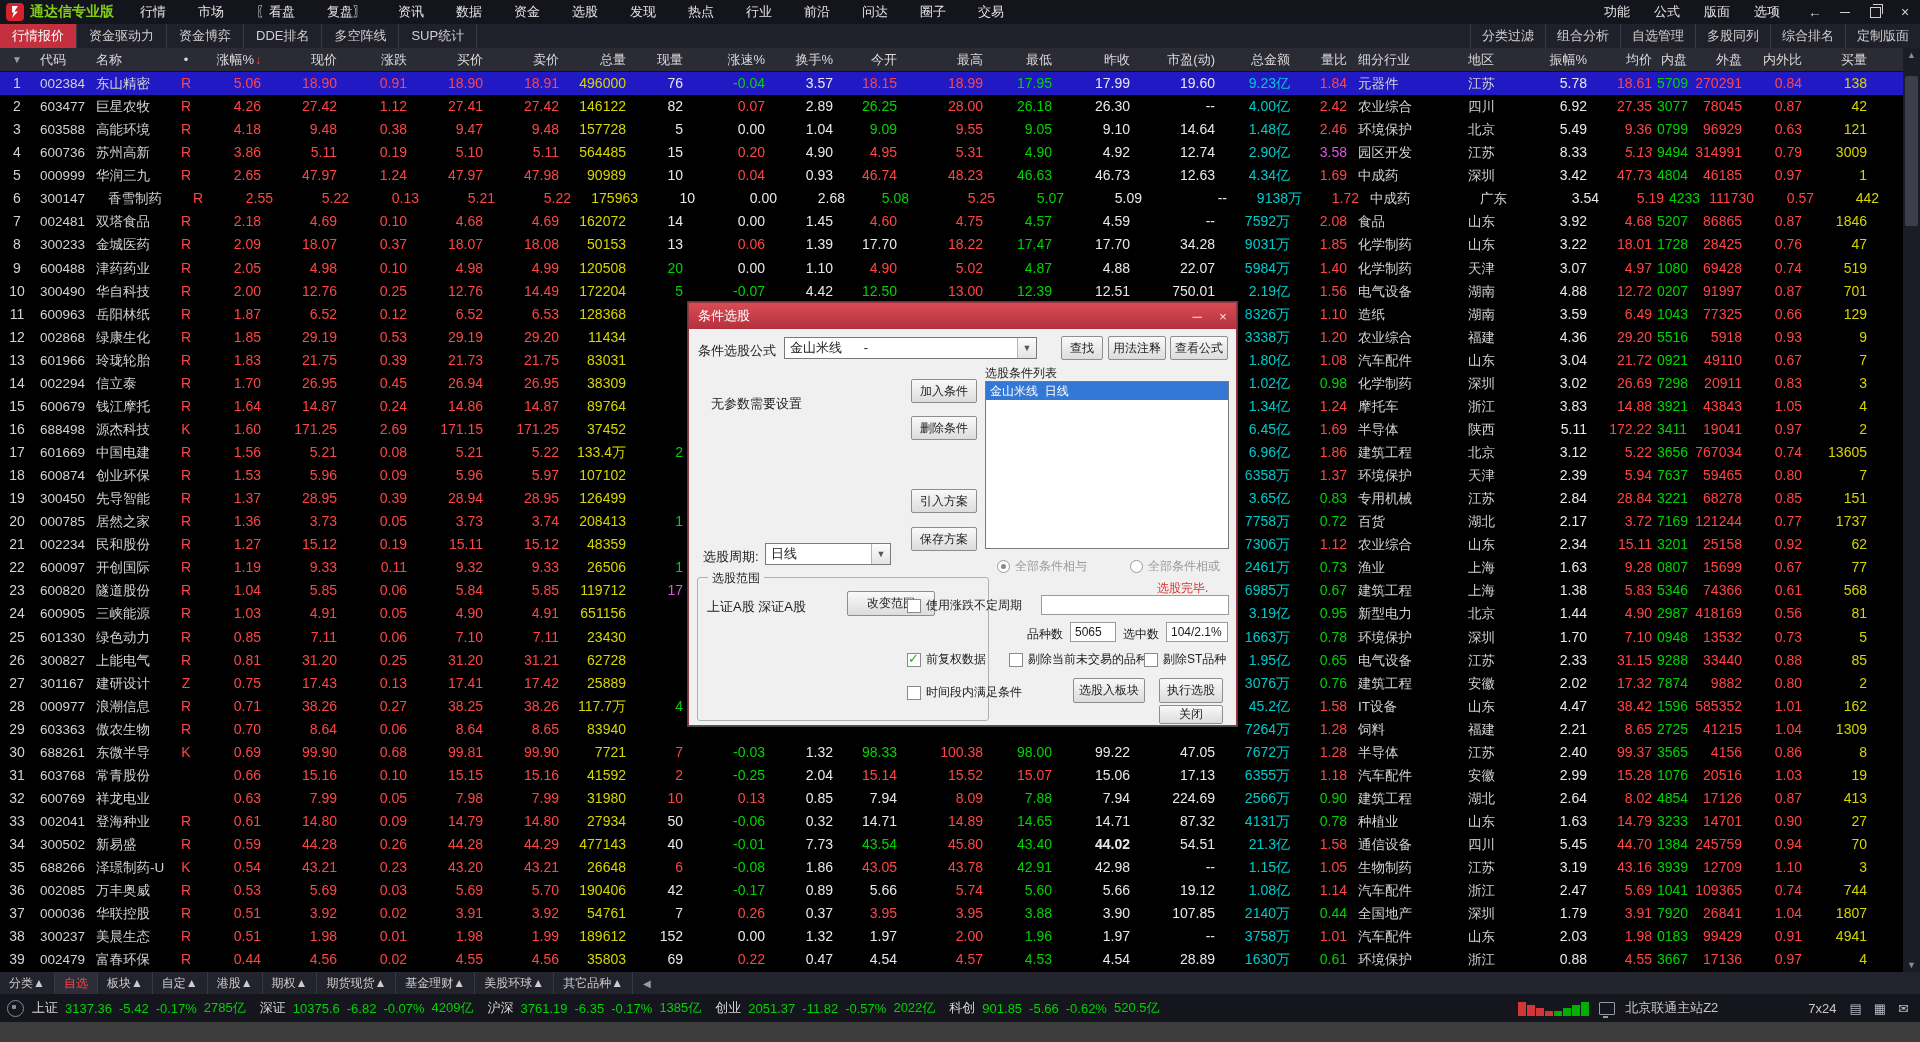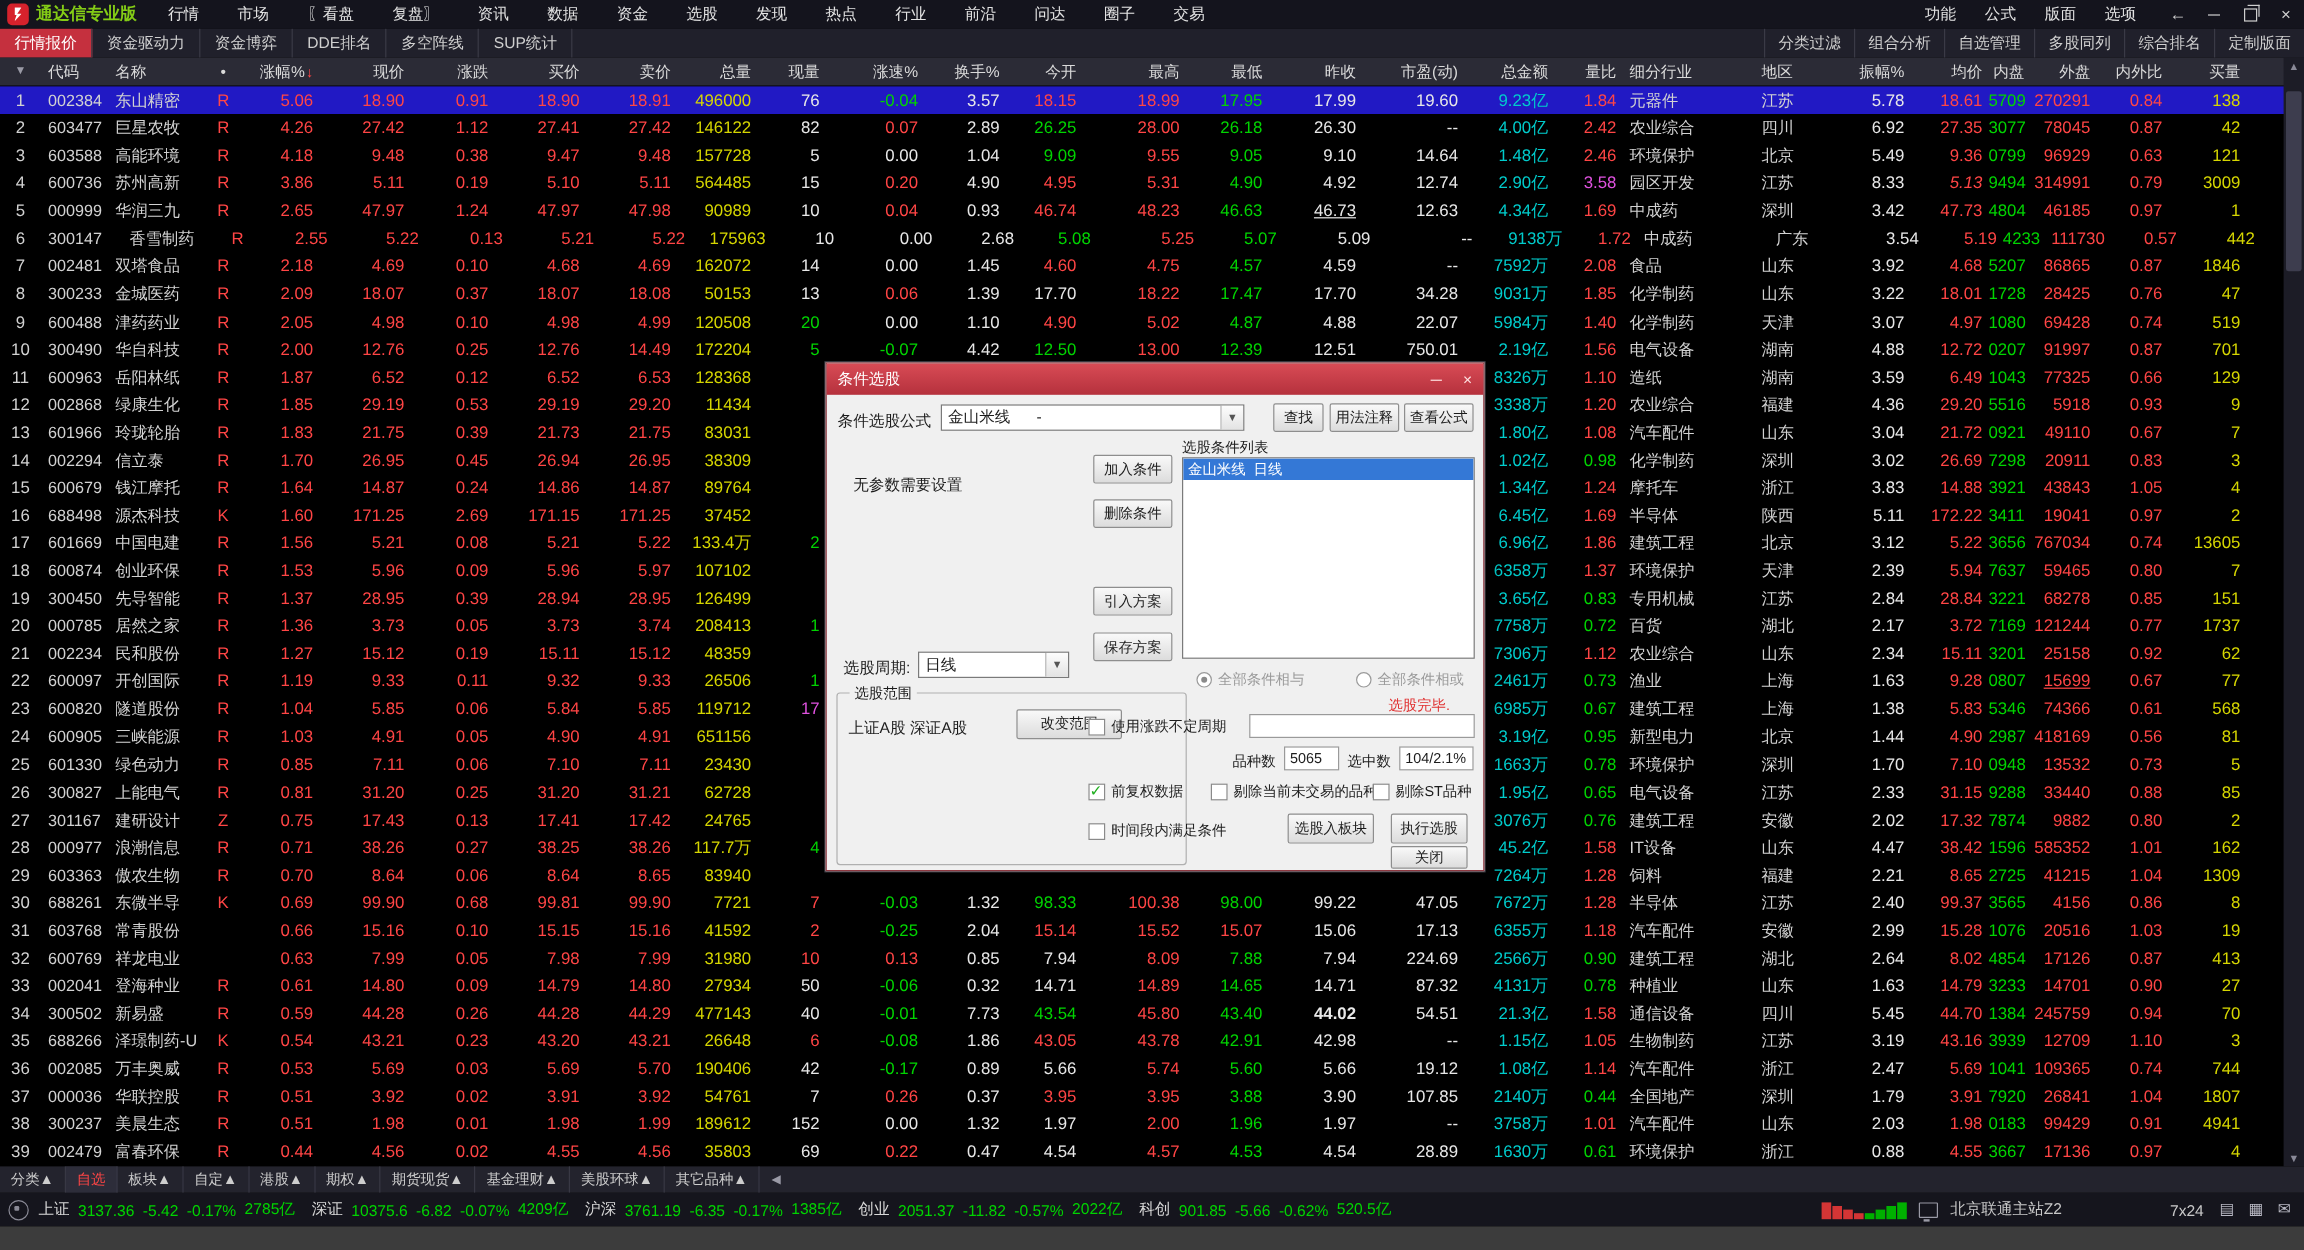--- a/index.html
+++ b/index.html
@@ -409,21 +409,21 @@
         <span class="tcell num c-r" style="width: 70px;">1.24</span>
         <span class="tcell num c-r" style="width: 76px;">47.97</span>
         <span class="tcell num c-r" style="width: 76px;">47.98</span>
         <span class="tcell num c-y" style="width: 67px;">90989</span>
         <span class="tcell num c-w" style="width: 57px;">10</span>
         <span class="tcell num c-r" style="width: 82px;">0.04</span>
         <span class="tcell num c-w" style="width: 68px;">0.93</span>
         <span class="tcell num c-r" style="width: 64px;">46.74</span>
         <span class="tcell num c-r" style="width: 86px;">48.23</span>
         <span class="tcell num c-g" style="width: 69px;">46.63</span>
-        <span class="tcell num c-w" style="width: 78px; text-decoration: underline;">46.73</span>
+        <span class="tcell num c-w" style="width: 78px;">46.73</span>
         <span class="tcell num c-w" style="width: 85px;">12.63</span>
         <span class="tcell num c-c" style="width: 75px;">4.34亿</span>
         <span class="tcell num c-r" style="width: 57px;">1.69</span>
         <span class="tcell txt c-gy" style="width: 110px;">中成药</span>
         <span class="tcell txt c-gy" style="width: 64px;">深圳</span>
         <span class="tcell num c-w" style="width: 66px;">3.42</span>
         <span class="tcell num c-r" style="width: 65px;">47.73</span>
         <span class="tcell num c-g" style="width: 35px;">4804</span>
         <span class="tcell num c-r" style="width: 55px;">46185</span>
         <span class="tcell num c-r" style="width: 60px;">0.97</span>
@@ -945,21 +945,21 @@
         <span class="tcell num c-w" style="width: 69px;"></span>
         <span class="tcell num c-w" style="width: 78px;"></span>
         <span class="tcell num c-w" style="width: 85px;"></span>
         <span class="tcell num c-c" style="width: 75px;">2461万</span>
         <span class="tcell num c-g" style="width: 57px;">0.73</span>
         <span class="tcell txt c-gy" style="width: 110px;">渔业</span>
         <span class="tcell txt c-gy" style="width: 64px;">上海</span>
         <span class="tcell num c-w" style="width: 66px;">1.63</span>
         <span class="tcell num c-r" style="width: 65px;">9.28</span>
         <span class="tcell num c-g" style="width: 35px;">0807</span>
-        <span class="tcell num c-r" style="width: 55px; text-decoration: underline;">15699</span>
+        <span class="tcell num c-r" style="width: 55px;">15699</span>
         <span class="tcell num c-r" style="width: 60px;">0.67</span>
         <span class="tcell num c-y" style="width: 65px;">77</span>
         <span class="tcell ctr c-w" style="width: 31px;"></span>
       </div>
       <div class="trow">
         <span class="tcell ctr c-gy" style="width: 34px;">23</span>
         <span class="tcell txt c-gy" style="width: 56px;">600820</span>
         <span class="tcell txt c-gy" style="width: 76px;">隧道股份</span>
         <span class="tcell ctr c-r" style="width: 40px;">R</span>
         <span class="tcell num c-r" style="width: 60px;">1.04</span>
@@ -1084,21 +1084,21 @@
       <div class="trow">
         <span class="tcell ctr c-gy" style="width: 34px;">27</span>
         <span class="tcell txt c-gy" style="width: 56px;">301167</span>
         <span class="tcell txt c-gy" style="width: 76px;">建研设计</span>
         <span class="tcell ctr c-r" style="width: 40px;">Z</span>
         <span class="tcell num c-r" style="width: 60px;">0.75</span>
         <span class="tcell num c-r" style="width: 76px;">17.43</span>
         <span class="tcell num c-r" style="width: 70px;">0.13</span>
         <span class="tcell num c-r" style="width: 76px;">17.41</span>
         <span class="tcell num c-r" style="width: 76px;">17.42</span>
-        <span class="tcell num c-y" style="width: 67px;">24765</span>
+        <span class="tcell num c-y" style="width: 67px;">25889</span>
         <span class="tcell num c-w" style="width: 57px;"></span>
         <span class="tcell num c-w" style="width: 82px;"></span>
         <span class="tcell num c-w" style="width: 68px;"></span>
         <span class="tcell num c-w" style="width: 64px;"></span>
         <span class="tcell num c-w" style="width: 86px;"></span>
         <span class="tcell num c-w" style="width: 69px;"></span>
         <span class="tcell num c-w" style="width: 78px;"></span>
         <span class="tcell num c-w" style="width: 85px;"></span>
         <span class="tcell num c-c" style="width: 75px;">3076万</span>
         <span class="tcell num c-g" style="width: 57px;">0.76</span>

